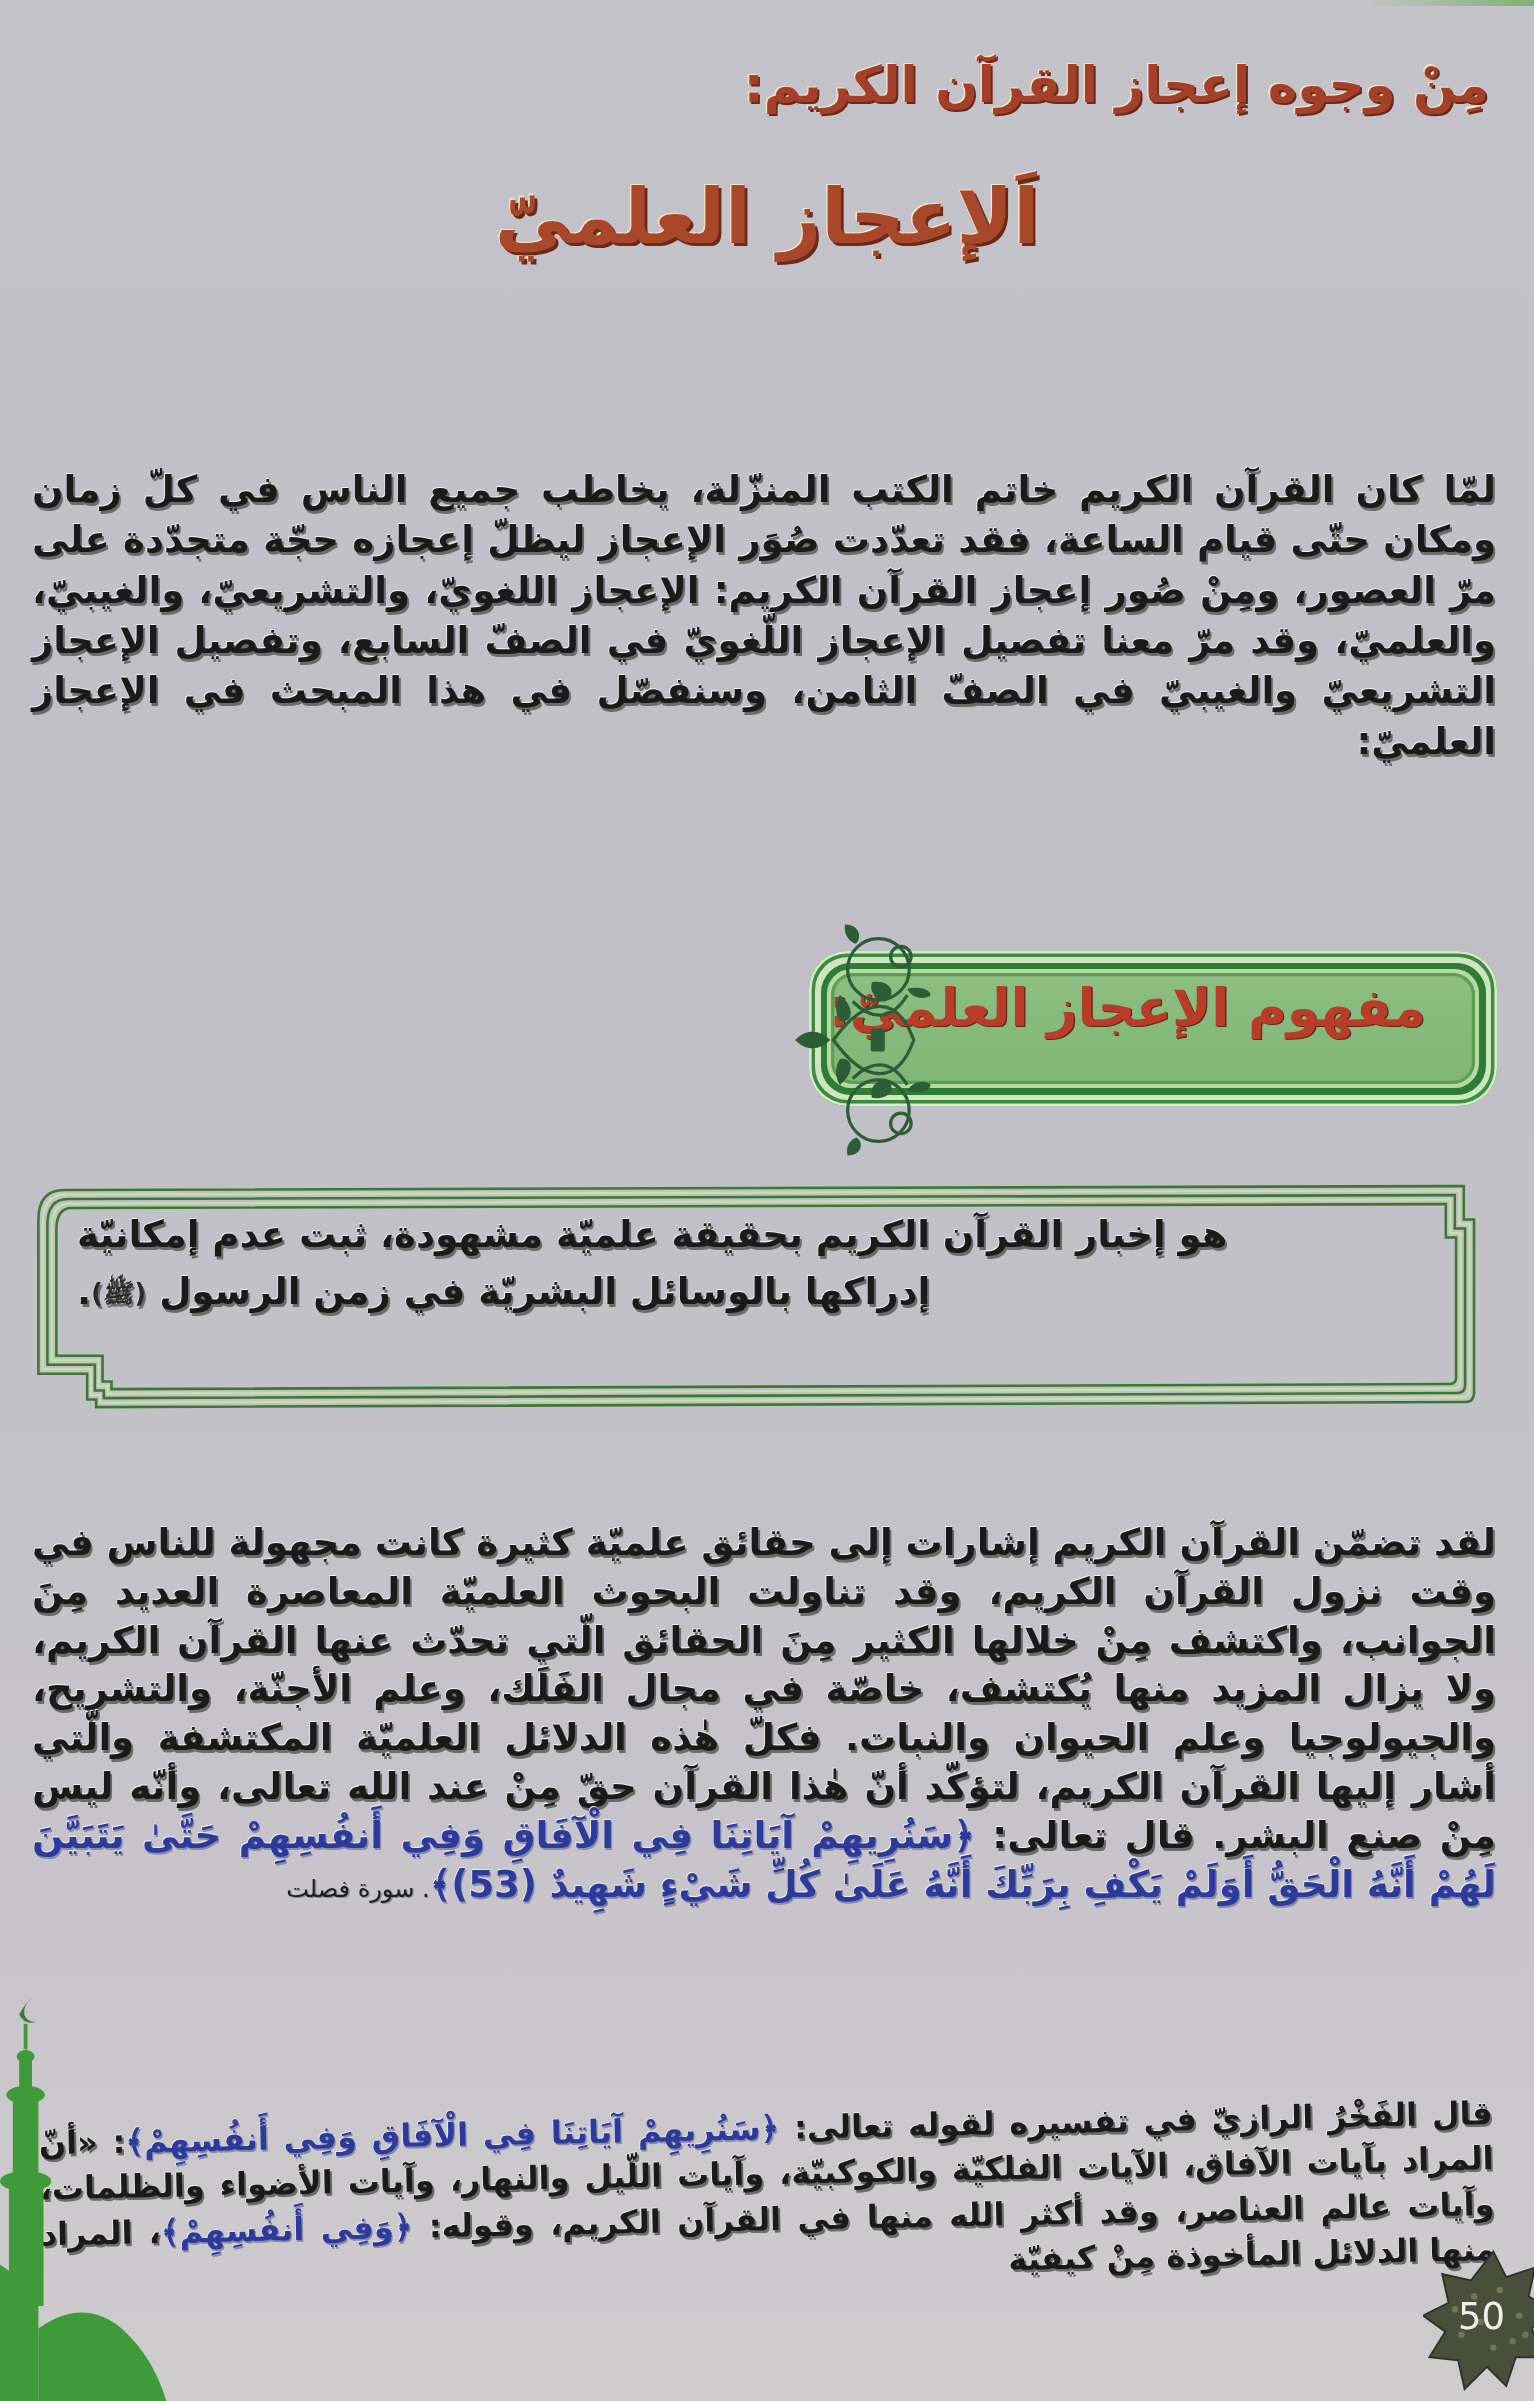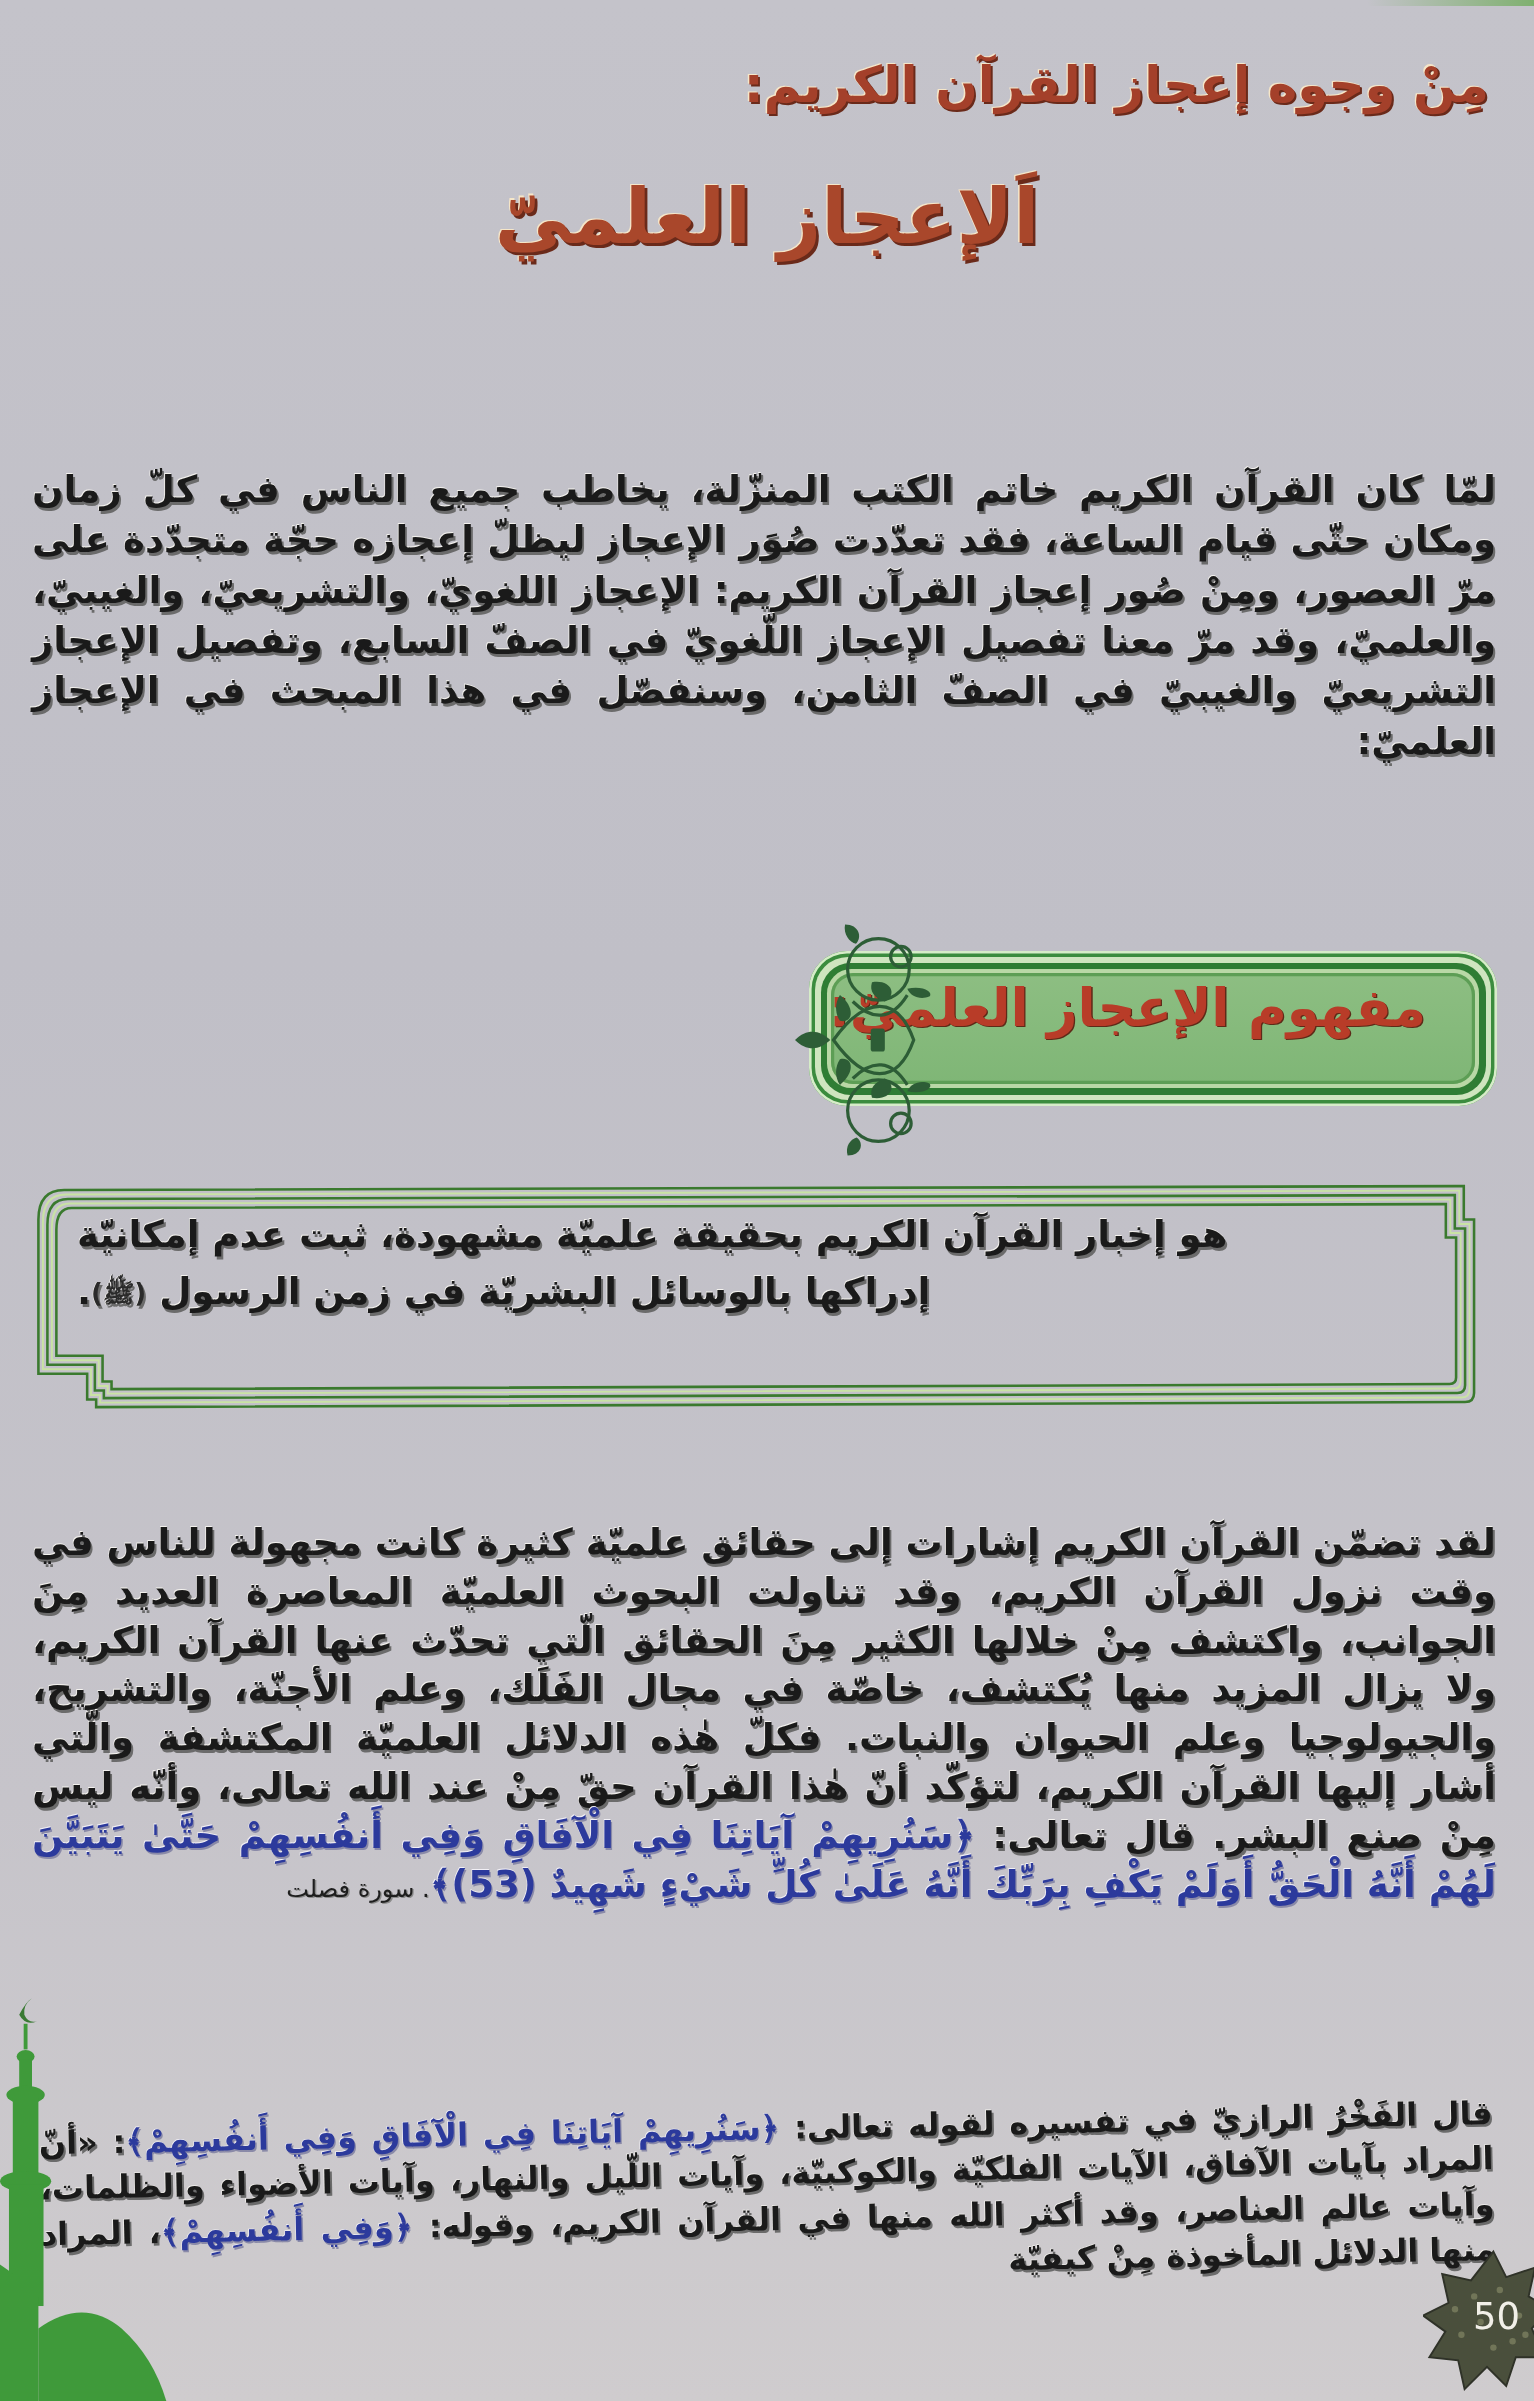--- a/index.html
+++ b/index.html
@@ -157,21 +157,21 @@
     }
     .page-badge {
       position: absolute;
       left: 1423px; top: 2245px;
       width: 128px; height: 154px;
     }
     .page-number {
       position: absolute;
       left: 1443px; top: 2295px;
       width: 77px;
-      text-align: right;
+      text-align: center;
       direction: ltr;
       font-family: "DejaVu Sans", sans-serif;
       font-size: 37px;
       color: #f1efe8;
       font-weight: normal;
     }
   </style>
 </head>
 <body>
 

